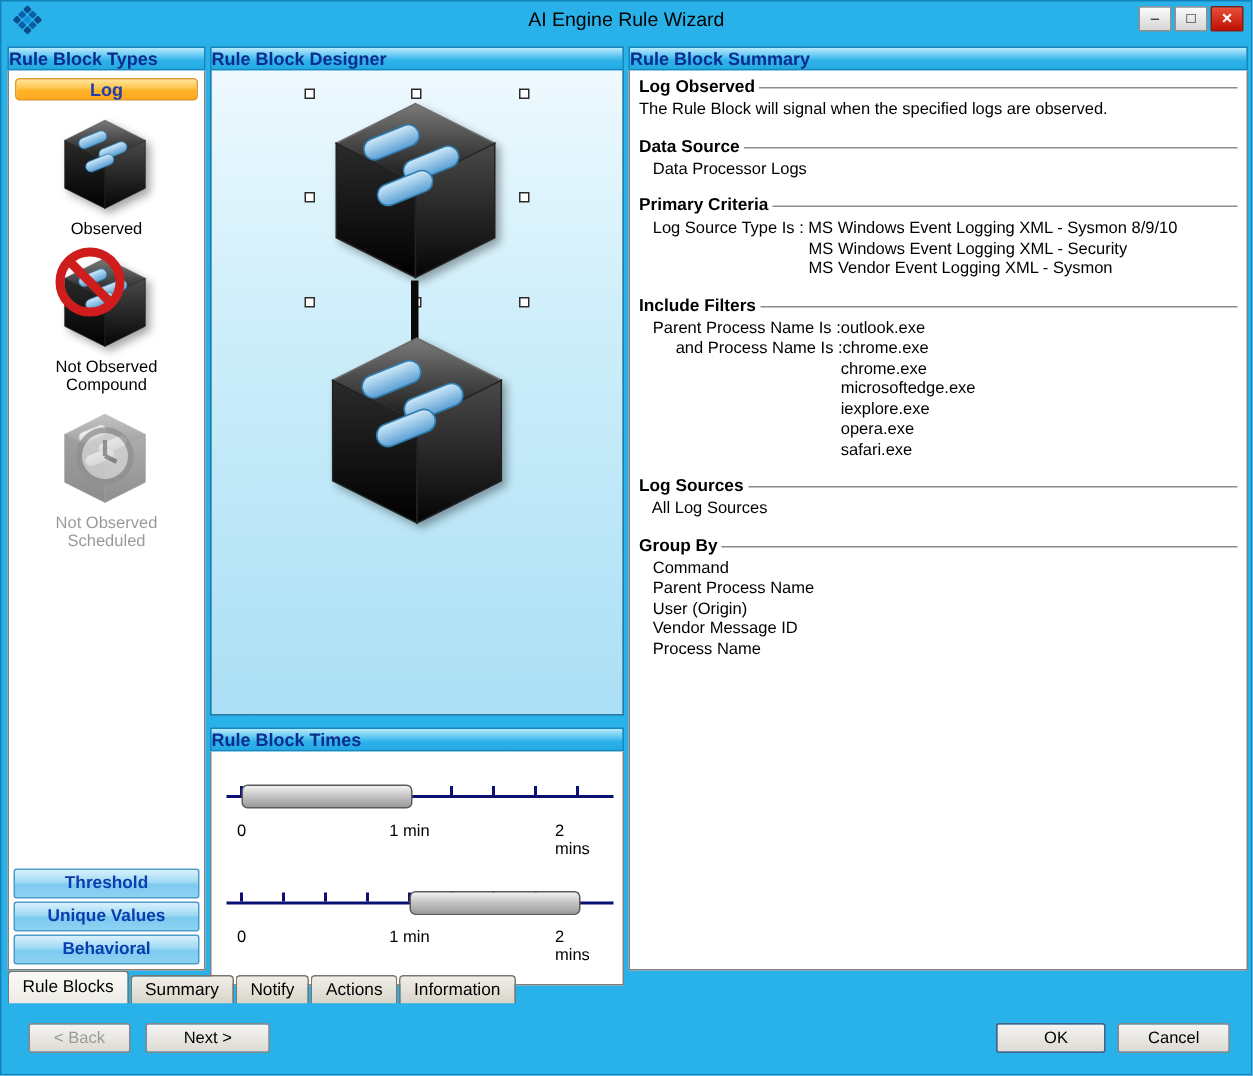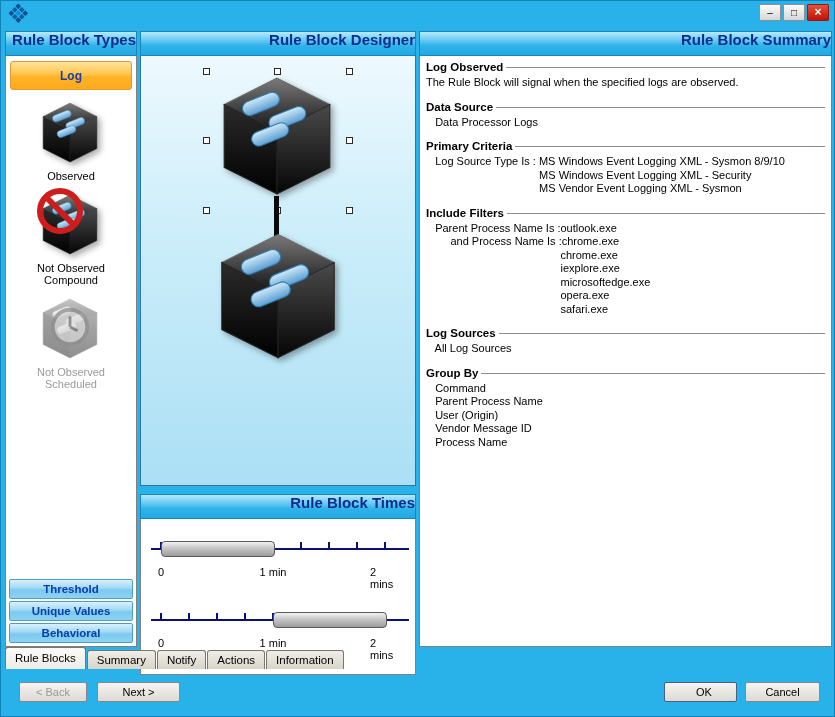--- a/index.html
+++ b/index.html
@@ -10,31 +10,31 @@
   .titlebar { position:absolute; left:0; top:0; right:0; height:23px; }
   .logo { position:absolute; left:7px; top:2px; overflow:visible; }
   .title { position:absolute; left:0; right:0; top:4px; text-align:center; font-size:13px; color:#000; }
   .controls { position:absolute; right:5px; top:3px; display:flex; gap:2px; }
   .ctrl { width:22px; height:17px; font-size:10px; line-height:15px; text-align:center; border:1px solid #8f8f8f;
           background:linear-gradient(180deg,#fbfbfb,#d6d6d6); color:#000; border-radius:1px; cursor:default; }
   .ctrl.close { background:linear-gradient(180deg,#e8503a,#bf1103); color:#fff; font-weight:bold; border-color:#8f1a10; font-size:12px; line-height:14px; }
 
   
   .panel { position:absolute; display:flex; flex-direction:column; }
-  .panel-header { height:25px; line-height:15px; text-align:right; font-size:15px; font-weight:bold; color:#0a2d8f;
+  .panel-header { height:16px; line-height:15px; text-align:left; font-size:12px; font-weight:bold; color:#0a2d8f;
      background:linear-gradient(180deg,#b8e9fb 0%,#5cc6f1 40%,#2fb2ea 60%,#23a9e2 100%); border:1px solid #1886ba; flex:none; }
   .panel-body { background:#fff; border:1px solid #808080; border-top:none; flex:1; }
 
   .panel.left   { left:4px;   top:30px; width:132px; height:616px; }
   .panel.middle { left:139px; top:30px; width:276px; height:616px; }
   .panel.right  { left:418px; top:30px; width:413px; height:616px; }
 
   
   .left-body { display:flex; flex-direction:column; align-items:center; padding:3px; overflow:hidden; }
-  .log-btn { width:122px; height:29px; margin:2px 0 10px; font:bold 12px "Liberation Sans",sans-serif; color:#1c3fae;
+  .log-btn { width:122px; height:15px; margin:2px 0 10px; font:bold 12px "Liberation Sans",sans-serif; color:#1c3fae;
      background:linear-gradient(180deg,#ffe49a,#ffc54d 45%,#ffb327 55%,#ffa91e); border:1px solid #e09a2e; border-radius:3px; }
   .type-item { display:flex; flex-direction:column; align-items:center; margin-bottom:9px; }
   .type-icon { position:relative; width:64px; height:66px; }
   .cube { filter:drop-shadow(3px 3px 3px rgba(0,0,0,.35)); }
   .cube.gray { filter:grayscale(1) opacity(.45); }
   .overlay { position:absolute; }
   .type-label { font-size:11px; color:#000; text-align:center; width:100px; margin-top:4px; line-height:12.5px; }
   .type-label.disabled { color:#9a9a9a; }
   .left-spacer { flex:1; }
   .side-btn { width:124px; height:20px; margin-top:2px; font:bold 11.5px "Liberation Sans",sans-serif; color:#0a3dae;
@@ -128,20 +128,21 @@
           <rect x="2" y="8" width="5" height="5" rx="1" fill="#0d5ea6"></rect>
         <rect x="8" y="8" width="5" height="5" rx="1" fill="#1090d6"></rect>
           <rect x="14" y="8" width="5" height="5" rx="1" fill="#0d5ea6"></rect>
         <rect x="8" y="14" width="5" height="5" rx="1" fill="#0d5ea6"></rect>
           <rect x="2" y="2" width="5" height="5" rx="1" fill="#0a4c8c"></rect>
         <rect x="14" y="2" width="5" height="5" rx="1" fill="#0a4c8c"></rect>
           <rect x="2" y="14" width="5" height="5" rx="1" fill="#0a4c8c"></rect>
         <rect x="14" y="14" width="5" height="5" rx="1" fill="#0a4c8c"></rect>
       </g>
     </svg>
+    <div class="title">AI Engine Rule Wizard</div>
     <div class="controls">
       <div class="ctrl">–</div>
       <div class="ctrl">□</div>
       <div class="ctrl close">×</div>
     </div>
   </div>
 
   <div class="panel left">
     <div class="panel-header">Rule Block Types</div>
     <div class="panel-body left-body">
@@ -259,22 +260,22 @@
         <div class="sum-line">                                     MS Vendor Event Logging XML - Sysmon</div>
       </div>
 
       <div class="section">
         <div class="sec-title">
             <span>Include Filters</span>
           </div>
         <div class="sum-line">   Parent Process Name Is :outlook.exe</div>
         <div class="sum-line">        and Process Name Is :chrome.exe</div>
         <div class="sum-line">                                            chrome.exe</div>
+        <div class="sum-line">                                            microsoftedge.exe</div>
         <div class="sum-line">                                            iexplore.exe</div>
-        <div class="sum-line">                                            microsoftedge.exe</div>
         <div class="sum-line">                                            opera.exe</div>
         <div class="sum-line">                                            safari.exe</div>
       </div>
 
       <div class="section">
         <div class="sec-title">
             <span>Log Sources</span>
           </div>
         <div class="sum-line">   All Log Sources</div>
       </div>

